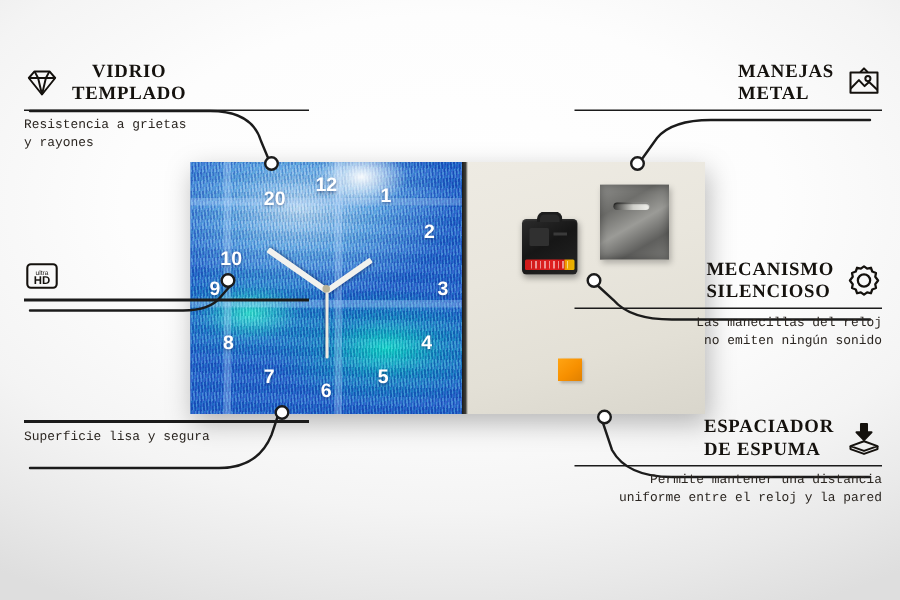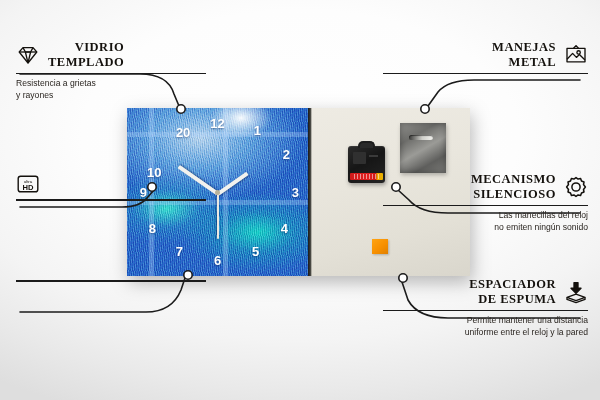--- a/index.html
+++ b/index.html
@@ -122,28 +122,28 @@
   
   .feature { position:absolute; z-index:8; }
   .feat-head { display:flex; align-items:center; gap:8px; }
   .feat-title {
     font-family:"Liberation Serif", serif; font-weight:700;
     font-size:12.5px; line-height:1.18; letter-spacing:.5px;
     color:#15120e; text-transform:uppercase; white-space:pre-line;
   }
   .rule { height:1.6px; background:#1b1b1b; margin:3px 0 4px; }
   .feat-sub {
-    font-family:Liberation Sans, sans-serif; font-size:8.6px; line-height:1.35;
+    font-family:Liberation Mono, monospace; font-size:8.6px; line-height:1.35;
     color:#2a2520; white-space:pre-line;
   }
   .feature.left .feat-head { justify-content:flex-start; }
-  .feature.left .feat-title { text-align:right; }
+  .feature.left .feat-title { text-align:center; }
   .feature.left .feat-sub { text-align:left; }
   .feature.right .feat-head { justify-content:flex-end; flex-direction:row; }
-  .feature.right .feat-title { text-align:right; }
+  .feature.right .feat-title { }
   .feature.right .feat-sub { text-align:right; }
   .ico { flex:0 0 auto; width:24px; height:24px; display:block; }
   .ico svg { display:block; width:24px; height:24px; }
   
   #f-vidrio     { left:16px;  top:40px;  width:190px; }
   #f-impresion  { left:16px;  top:172px; width:190px; }
   #f-bordes     { left:16px;  top:277px; width:190px; }
   #f-manejas    { right:12px; top:40px;  width:205px; }
   #f-mecanismo  { right:12px; top:172px; width:205px; }
   #f-espaciador { right:12px; top:277px; width:205px; }
@@ -255,20 +255,21 @@
           <text x="12" y="11.1" text-anchor="middle" font-family="Liberation Sans, sans-serif" font-size="4.4" fill="#14110d">ultra</text>
           <text x="12" y="17.6" text-anchor="middle" font-family="Liberation Sans, sans-serif" font-size="7.6" font-weight="bold" fill="#14110d">HD</text>
         </svg>
       </span>
     </div>
     <div class="rule"></div>
   </div>
 
   <div class="feature left" id="f-bordes">
     <div class="rule"></div>
+    <div class="feat-sub">Superficie lisa y segura</div>
   </div>
 
   <div class="feature right" id="f-manejas">
     <div class="feat-head">
       <span class="feat-title">MANEJAS
 METAL</span>
       <span class="ico">
         <svg viewBox="0 0 24 24" fill="none" stroke="#14110d" stroke-width="1.35" stroke-linejoin="round">
           <path d="M9.5 5.2 L12 2.6 L14.5 5.2"></path>
           <rect x="3" y="5.4" width="18" height="13.4"></rect>

